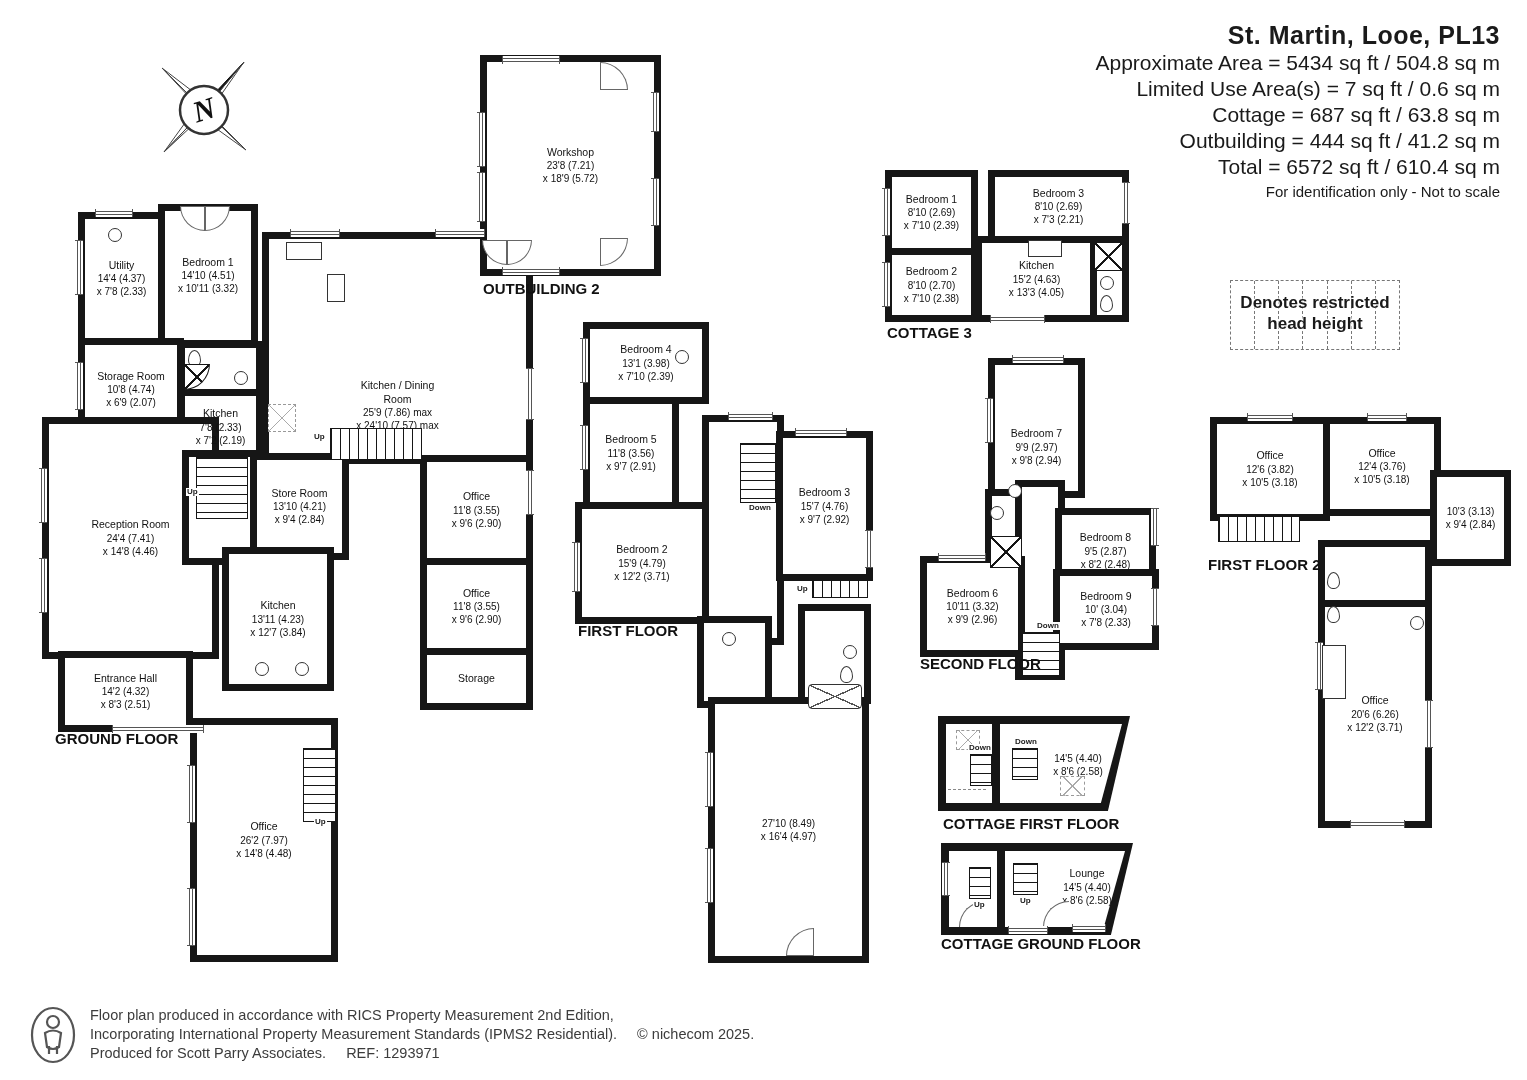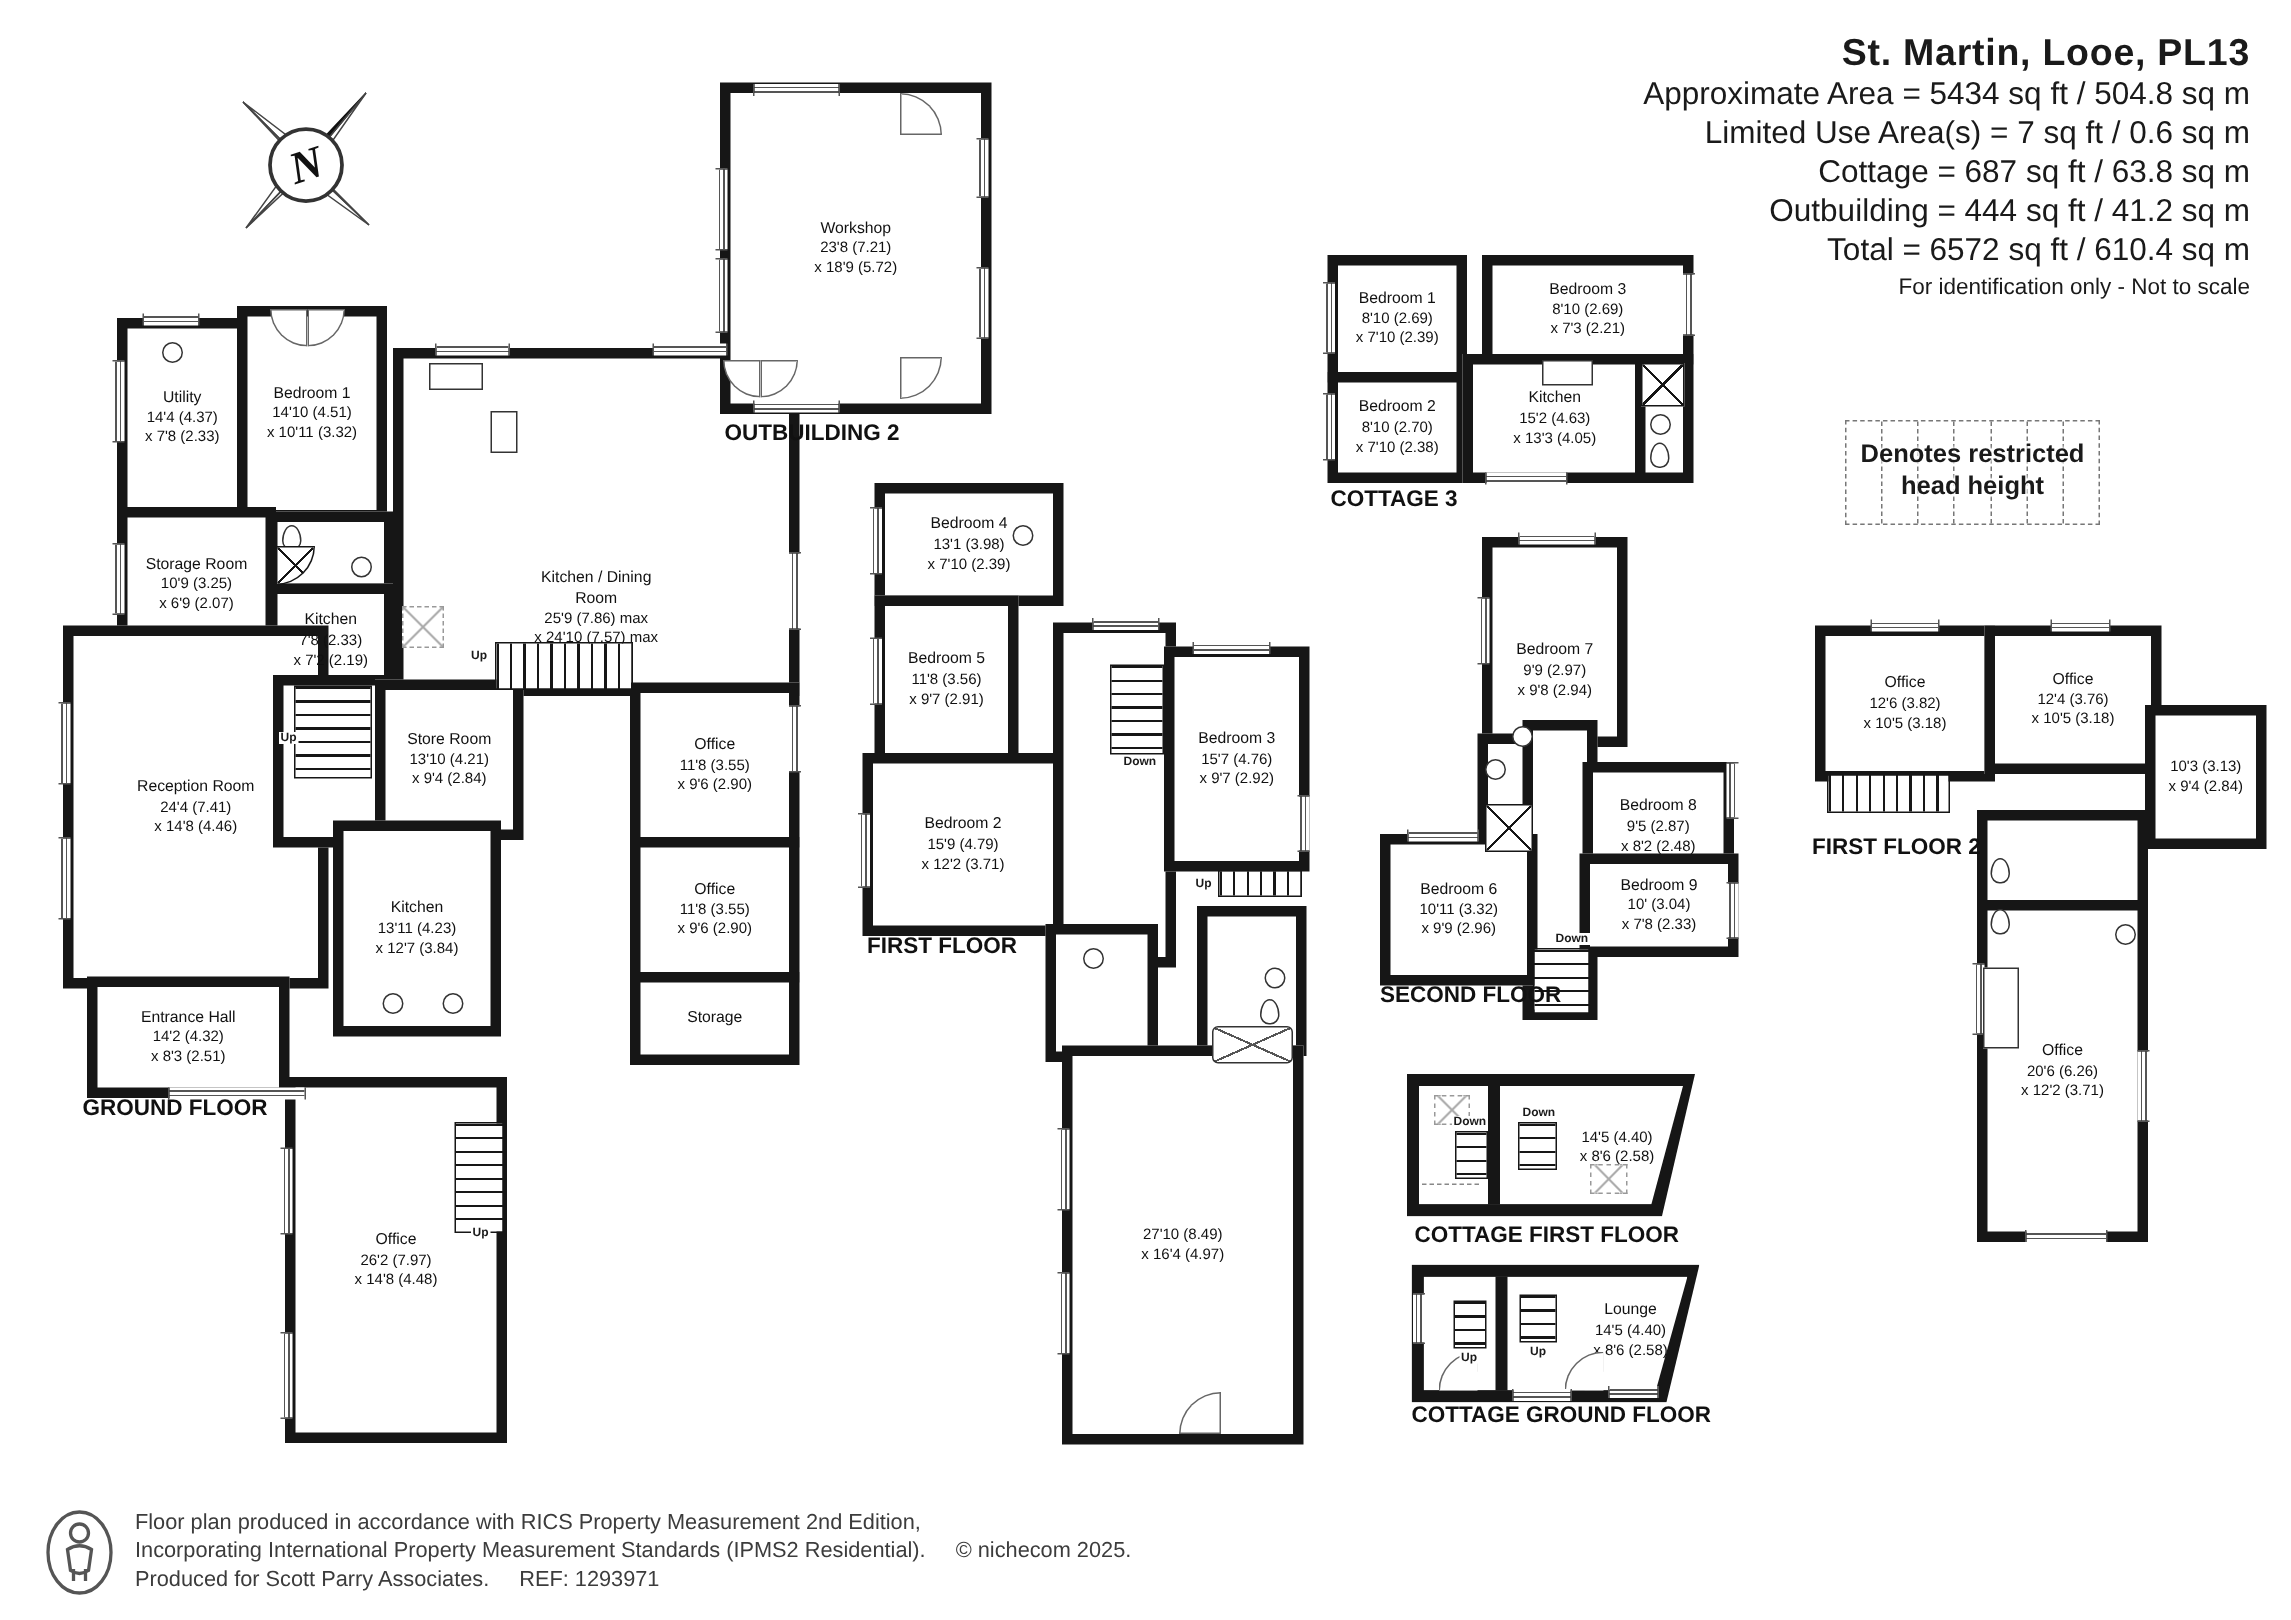--- a/index.html
+++ b/index.html
@@ -122,21 +122,21 @@
   <div class="room" style="left:178px;top:389px;width:85px;height:76px">
     <div class="lbl">
         <b>Kitchen</b>
         <span>7'8 (2.33)</span>
         <span>x 7'2 (2.19)</span>
       </div>
   </div>
   <div class="room" style="left:78px;top:338px;width:106px;height:103px">
     <div class="lbl">
         <b>Storage Room</b>
-        <span>10'9 (3.25)</span>
+        <span>10'8 (4.74)</span>
         <span>x 6'9 (2.07)</span>
       </div>
   </div>
   <div class="room" style="left:262px;top:232px;width:271px;height:232px;align-items:flex-start">
     <div class="lbl" style="margin-top:140px">
         <b style="width:90px;margin:0 auto">Kitchen / Dining Room</b>
         <span>25'9 (7.86) max</span>
         <span>x 24'10 (7.57) max</span>
       </div>
   </div>
@@ -360,21 +360,21 @@
         <span>x 8'2 (2.48)</span>
       </div>
   </div>
   <div class="room" style="left:920px;top:556px;width:105px;height:101px">
     <div class="lbl">
         <b>Bedroom 6</b>
         <span>10'11 (3.32)</span>
         <span>x 9'9 (2.96)</span>
       </div>
   </div>
-  <div class="room" style="left:1053px;top:569px;width:106px;height:69px">
+  <div class="room" style="left:1053px;top:569px;width:106px;height:81px">
     <div class="lbl">
         <b>Bedroom 9</b>
         <span>10' (3.04)</span>
         <span>x 7'8 (2.33)</span>
       </div>
   </div>
   <div class="floor-label" style="left:920px;top:655px">SECOND FLOOR</div>
   <div class="stairs-v" style="left:1022px;top:632px;width:38px;height:44px"></div>
   <div class="slbl" style="left:1036px;top:622px">Down</div>
   <div class="sinkc" style="left:1008px;top:484px"></div>

